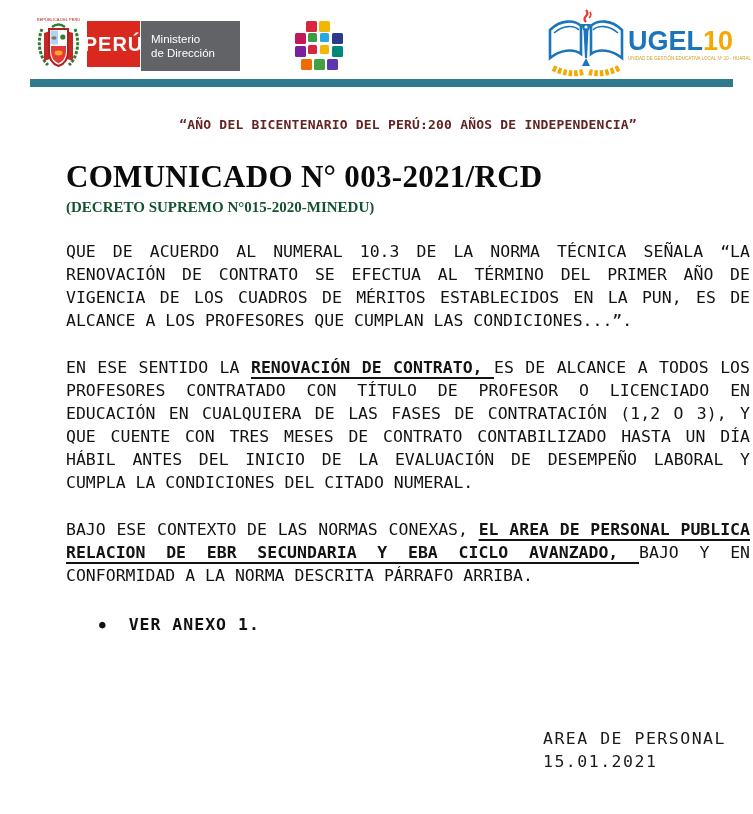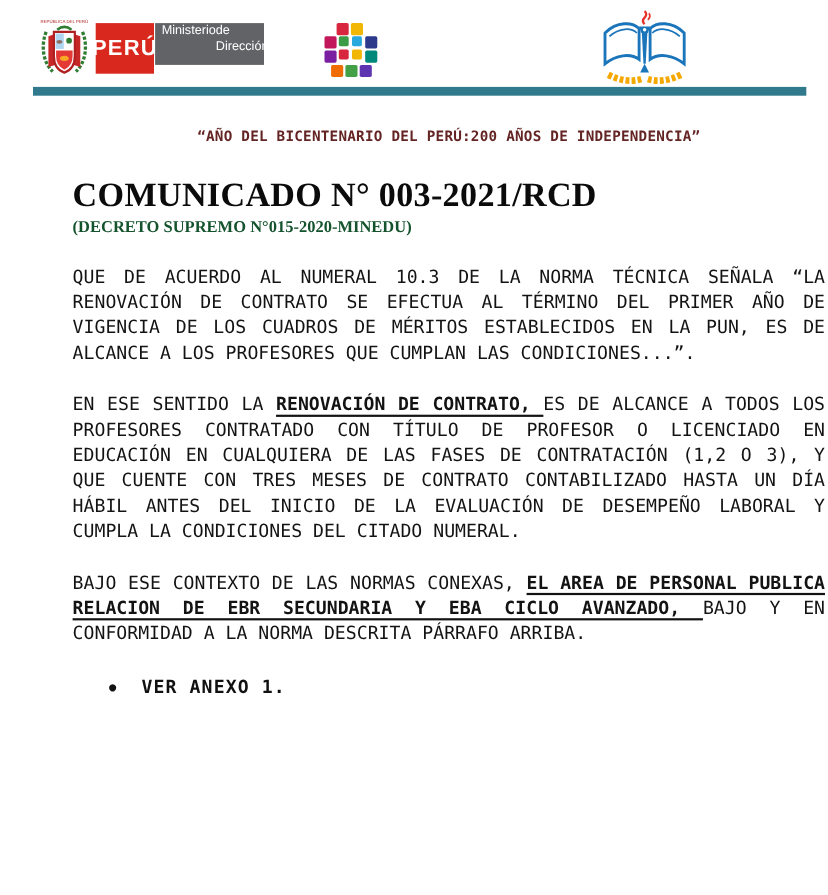--- a/index.html
+++ b/index.html
@@ -17,23 +17,23 @@
   .header { position:absolute; left:0; top:0; width:753px; height:88px; }
   .coat { position:absolute; left:34px; top:13px; width:49px; height:58px; }
   .peru-box {
     position:absolute; left:87px; top:21px; width:53px; height:46px;
     background:#d9281e; color:#ffffff;
     display:flex; align-items:center; justify-content:center;
     font-family:"Liberation Sans", sans-serif; font-weight:bold;
     font-size:20px; letter-spacing:1px;
   }
   .ministry-box {
-    position:absolute; left:141px; top:21px; width:99px; height:38px;
+    position:absolute; left:141px; top:21px; width:99px; height:50px;
     background:#626366; color:#ffffff;
-    display:flex; flex-direction:row; justify-content:center;
+    display:flex; flex-direction:column; justify-content:center;
     padding-left:10px;
     font-family:"Liberation Sans", sans-serif;
     font-size:11.5px; line-height:14px;
   }
   .grl-logo { position:absolute; left:293px; top:20px; width:52px; height:55px; }
   .grl-text { position:absolute; left:350px; top:24px; width:190px; }
   .grl-title {
     font-family:"Liberation Sans", sans-serif; font-weight:bold;
     font-size:16px; color:#19191f; white-space:nowrap;
     transform:scaleX(0.78); transform-origin:left center;
@@ -159,20 +159,26 @@
 
       <path d="M38,18 L48,18 L46,24 L40,24 Z" fill="#1b75bb"></path>
       <circle cx="43" cy="21" r="1.6" fill="#ffffff"></circle>
       <path d="M40.5,24 L45.5,24 L44,52 L42,52 Z" fill="#1b75bb"></path>
       <path d="M43,52 L39,60 L47,60 Z" fill="#1b75bb"></path>
 
       <path d="M10,62 Q26,70 40,66" fill="none" stroke="#f5a800" stroke-width="6" stroke-dasharray="3.5 2"></path>
       <path d="M76,62 Q60,70 46,66" fill="none" stroke="#f5a800" stroke-width="6" stroke-dasharray="3.5 2"></path>
     </svg>
 
+    <div class="ugel-text">
+      <div class="ugel-word">
+        <span class="ugel-acronym">UGEL</span><span class="ugel-number">10</span>
+      </div>
+      <div class="ugel-tagline">UNIDAD DE GESTIÓN EDUCATIVA LOCAL N° 10 - HUARAL</div>
+    </div>
 
     <div class="divider-bar"></div>
   </div>
 
   <div class="doc">
 
     <div class="motto">“AÑO DEL BICENTENARIO DEL PERÚ:200 AÑOS DE INDEPENDENCIA”</div>
 
     <div class="doc-title">COMUNICADO N° 003-2021/RCD</div>
     <div class="doc-subtitle">(DECRETO SUPREMO N°015-2020-MINEDU)</div>
@@ -181,15 +187,19 @@
 
     <p class="body-text"><span>EN ESE SENTIDO LA </span><span class="hl">RENOVACIÓN DE CONTRATO,&nbsp;</span><span>ES DE ALCANCE A TODOS LOS PROFESORES CONTRATADO CON TÍTULO DE PROFESOR O LICENCIADO EN EDUCACIÓN EN CUALQUIERA DE LAS FASES DE CONTRATACIÓN (1,2 O 3), Y QUE CUENTE CON TRES MESES DE CONTRATO CONTABILIZADO HASTA UN DÍA HÁBIL ANTES DEL INICIO DE LA EVALUACIÓN DE DESEMPEÑO LABORAL Y CUMPLA LA CONDICIONES DEL CITADO NUMERAL.</span></p>
 
     <p class="body-text"><span>BAJO ESE CONTEXTO DE LAS NORMAS CONEXAS, </span><span class="hl">EL AREA DE PERSONAL PUBLICA RELACION DE EBR SECUNDARIA Y EBA CICLO AVANZADO,&nbsp;</span><span>BAJO Y EN CONFORMIDAD A LA NORMA DESCRITA PÁRRAFO ARRIBA.</span></p>
 
     <div class="bullet-row">
       <span class="bullet-dot">●</span>
       <span>VER ANEXO 1.</span>
     </div>
 
+    <div class="signature">
+      <div>AREA DE PERSONAL</div>
+      <div>15.01.2021</div>
+    </div>
 
   </div>
 </div>
 
 </body></html>

